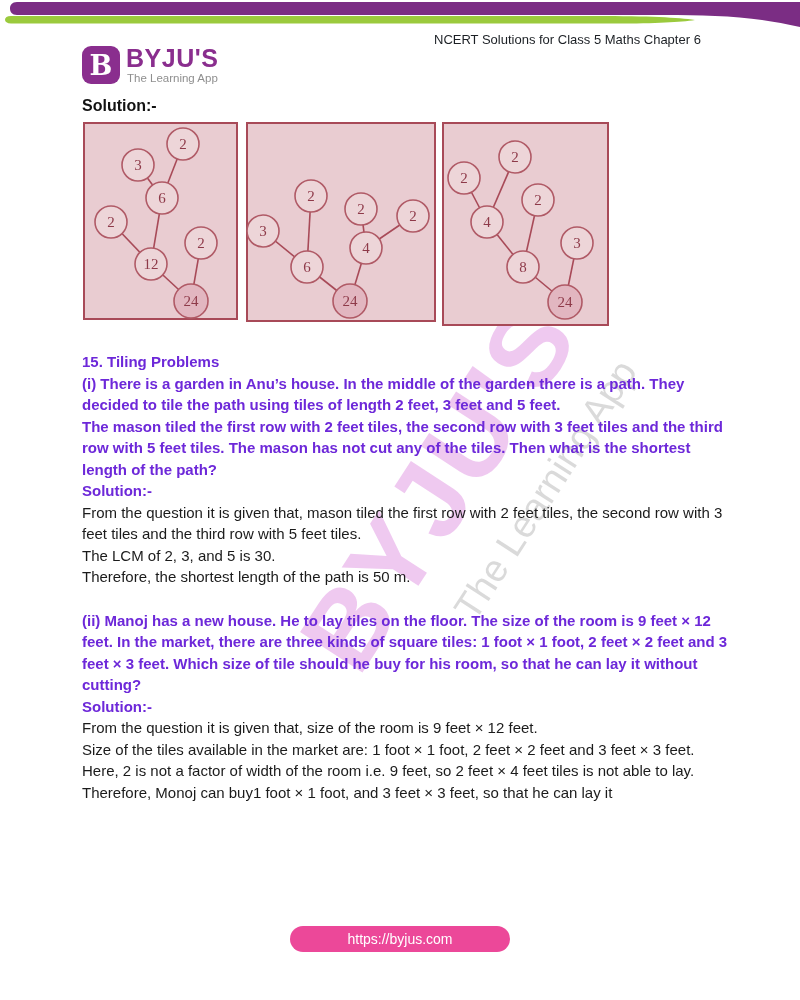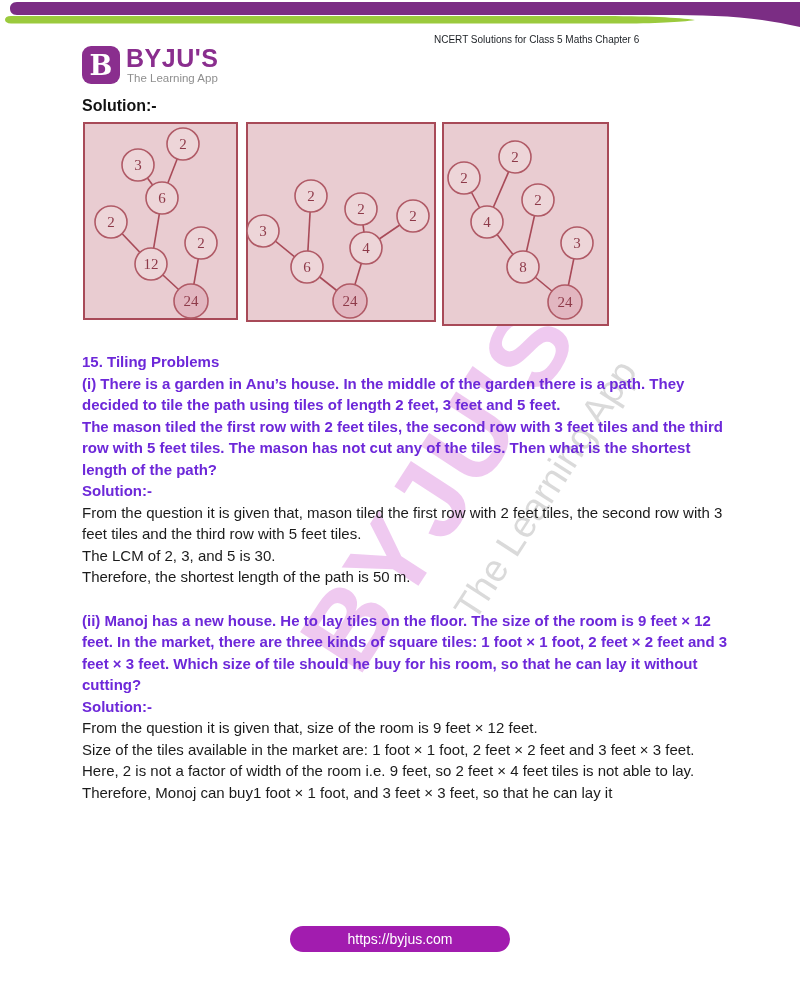--- a/index.html
+++ b/index.html
@@ -44,21 +44,21 @@
     position: absolute;
     left: 127px; top: 72px;
     font-size: 11.5px;
     color: #8f8f8f;
     z-index: 3;
   }
   
   .doc-title {
     position: absolute;
     left: 434px; top: 30px;
-    font-size: 10px;
+    font-size: 13px;
     line-height: 19.5px;
     color: #1c2025;
     z-index: 3;
   }
   
   .top-solution-heading {
     position: absolute;
     left: 82px; top: 97px;
     font-size: 16px;
     font-weight: bold;
@@ -230,15 +230,15 @@
     <p>The LCM of 2, 3, and 5 is 30.</p>
     <p>Therefore, the shortest length of the path is 50 m.</p>
     <p class="b gap">(ii) Manoj has a new house. He to lay tiles on the floor. The size of the room is 9 feet × 12 feet. In the market, there are three kinds of square tiles: 1 foot × 1 foot, 2 feet × 2 feet and 3 feet × 3 feet. Which size of tile should he buy for his room, so that he can lay it without cutting?</p>
     <p class="b">Solution:-</p>
     <p>From the question it is given that, size of the room is 9 feet × 12 feet.</p>
     <p>Size of the tiles available in the market are: 1 foot × 1 foot, 2 feet × 2 feet and 3 feet × 3 feet.</p>
     <p>Here, 2 is not a factor of width of the room i.e. 9 feet, so 2 feet × 4 feet tiles is not able to lay.</p>
     <p>Therefore, Monoj can buy1 foot × 1 foot, and 3 feet × 3 feet, so that he can lay it</p>
   </div>
 
-  <div id="footer-pill" class="footer-pill" style="background: #a21caf;">https://byjus.com</div>
+  <div id="footer-pill" class="footer-pill" style="background: #ec4899;">https://byjus.com</div>
 
 </div>
 
 </body></html>

